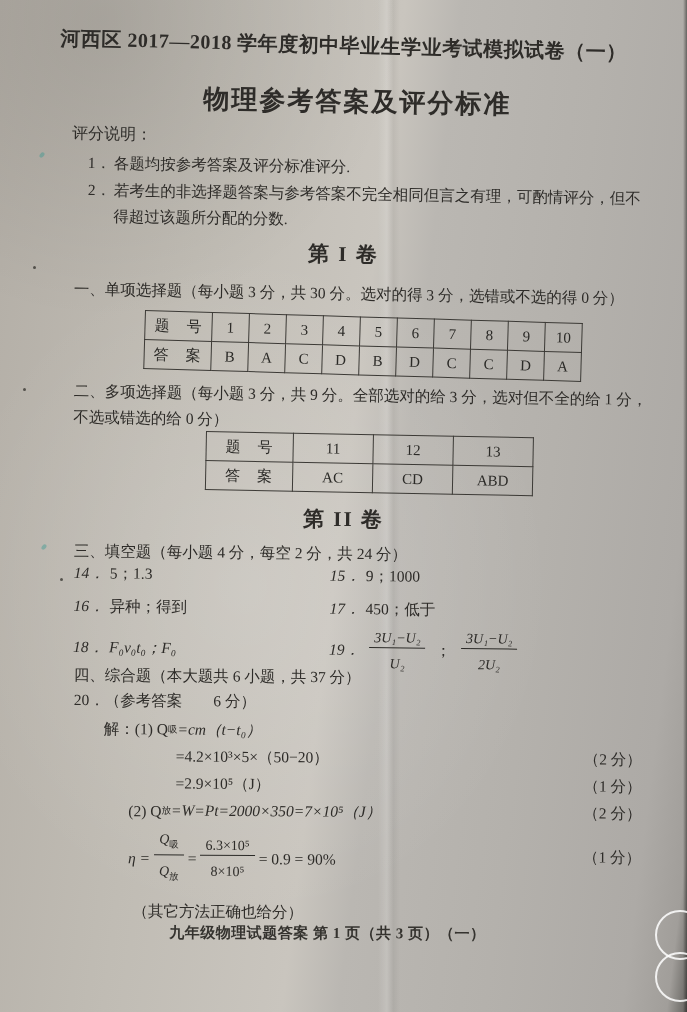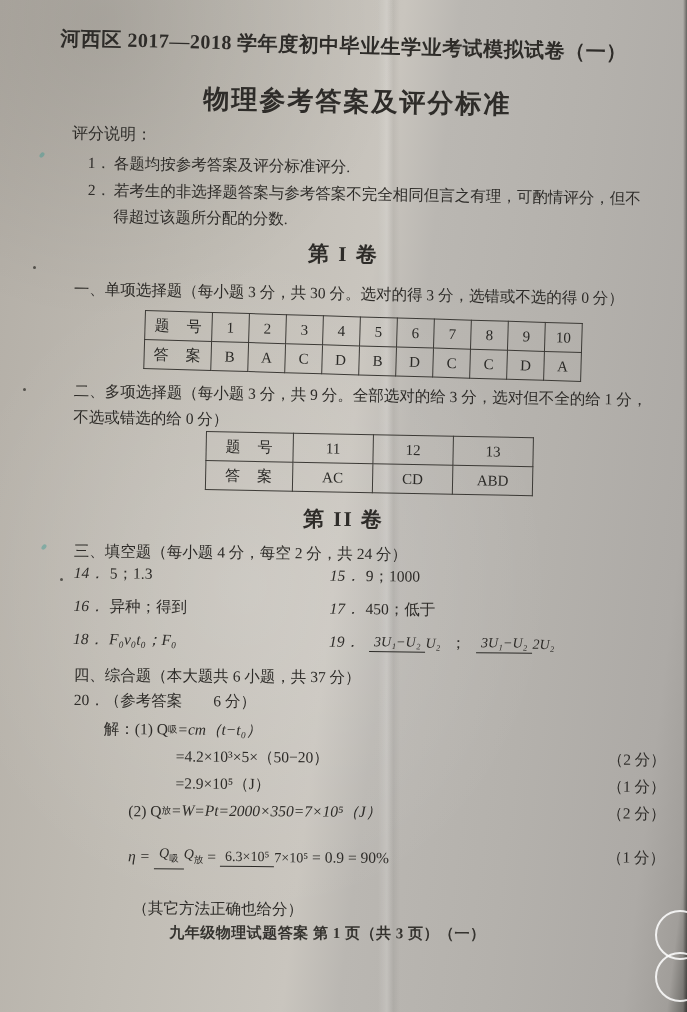--- a/index.html
+++ b/index.html
@@ -41,29 +41,29 @@
   .t1{left:145px;top:310px;transform:rotate(1.7deg);}
   .t1 td{width:36px;}
   .t1 td.hd{width:66px;letter-spacing:1px;}
   .t2{left:206px;top:431px;transform:rotate(1.1deg);}
   .t2 td{width:79px;}
   .t2 td.hd{width:86px;letter-spacing:1px;}
   .fill-grid{left:74px;top:560px;width:575px;display:grid;grid-template-columns:256px auto;
     row-gap:7px;font-size:15.5px;transform:rotate(.6deg);transform-origin:left top;}
   .fill-item{display:flex;align-items:center;min-height:26px;}
   .fill-item .num{flex:0 0 36px;font-style:italic;}
-  .frac{display:inline-flex;flex-direction:row;align-items:center;font-size:14px;line-height:17px;margin:0 4px;}
+  .frac{display:inline-flex;flex-direction:column;align-items:center;font-size:14px;line-height:17px;margin:0 4px;}
   .frac .fnum{border-bottom:1.3px solid #2b2a27;padding:0 5px 1px;}
-  .frac .fden{padding-top:1px;}
+  .frac .fden{padding-top:7px;}
   .q19row{align-items:center;}
   .q19 .sep{margin:0 6px;}
   .q20-label{left:74px;top:690px;font-size:15.5px;transform:rotate(.5deg);transform-origin:left top;}
   .solution{left:104px;top:716px;width:570px;font-size:15.5px;transform:rotate(.4deg);transform-origin:left top;}
   .sol-row{position:relative;min-height:27px;display:flex;align-items:center;}
-  .sol-row .score{position:absolute;left:504px;white-space:nowrap;}
+  .sol-row .score{position:absolute;left:480px;white-space:nowrap;}
   .indent1{padding-left:72px;}
   .indent2{padding-left:25px;}
   .csub{font-size:9.5px;vertical-align:-4px;}
   .eta-row{margin-top:6px;min-height:52px;}
   .eta-row .score{top:14px;}
   .note-other{margin-top:16px;padding-left:30px;}
   .footer{left:0;right:0;top:924px;text-align:center;font-size:15px;letter-spacing:.5px;
     transform:rotate(.2deg) translateX(-16px);font-weight:700;color:#35332f;}
   .edge-right{position:absolute;right:0;top:0;width:4px;height:100%;
     background:linear-gradient(90deg,rgba(0,0,0,0.0),rgba(40,38,36,0.55));}
@@ -210,21 +210,21 @@
     </div>
     <div class="sol-row indent2 eta-row">
       <span class="it">η =</span>
       <span class="frac">
         <span class="fnum"><span class="it">Q</span><span class="csub">吸</span></span>
         <span class="fden"><span class="it">Q</span><span class="csub">放</span></span>
       </span>
       <span>=</span>
       <span class="frac">
         <span class="fnum">6.3×10⁵</span>
-        <span class="fden">7×10⁵</span>
+        <span class="fden">8×10⁵</span>
       </span>
       <span>= 0.9 = 90%</span>
       <span class="score">（1 分）</span>
     </div>
     <div class="note-other">（其它方法正确也给分）</div>
   </div>
 
   <div class="abs footer">九年级物理试题答案 第 1 页（共 3 页）（一）</div>
 
   <div class="edge-right"></div>

